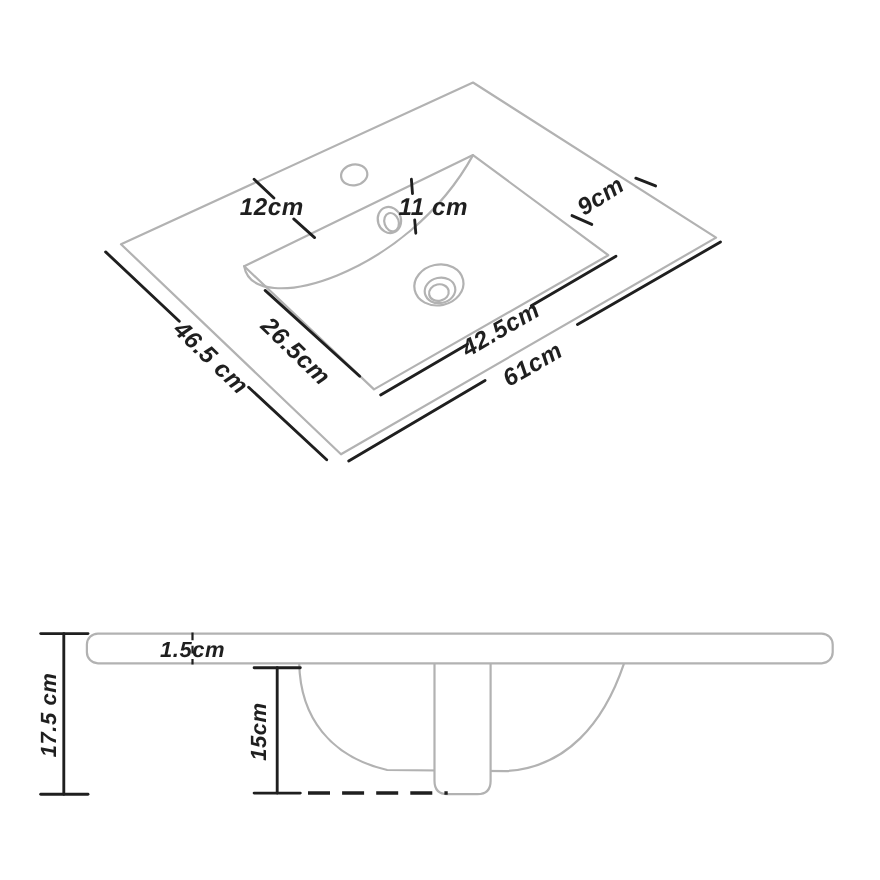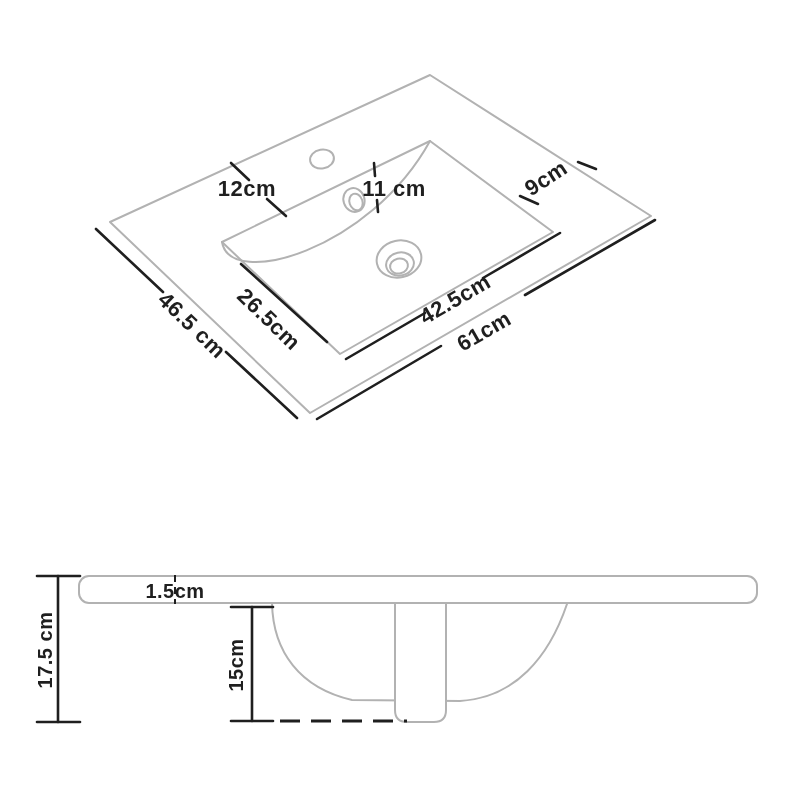--- a/index.html
+++ b/index.html
@@ -6,21 +6,21 @@
     --outline:#b2b2b2;
     --dimension:#1f1f1f;
     --background:#ffffff;
   }
   html,body{margin:0;padding:0;}
   body{
     width:800px;height:800px;
     background:var(--background);
     font-family:"Liberation Sans", sans-serif;
   }
-  .stage{width:800px;height:800px;position:relative;}
+  .stage{width:800px;height:800px;position:relative;font-style:italic;}
   svg{display:block;}
   .outline{stroke:var(--outline);stroke-width:2;fill:none;stroke-linejoin:round;stroke-linecap:round;}
   .outline-fill{stroke:var(--outline);stroke-width:2;fill:var(--background);stroke-linejoin:round;}
   .dim{stroke:var(--dimension);stroke-width:2.6;fill:none;stroke-linecap:round;}
   .dim-dash-sm{stroke:var(--dimension);stroke-width:2;fill:none;stroke-dasharray:7 5;}
   .dim-dash-lg{stroke:var(--dimension);stroke-width:3.2;fill:none;stroke-dasharray:20 11;}
   text.lbl{
     fill:var(--dimension);
     font-family:"Liberation Sans", sans-serif;
     font-weight:700;

